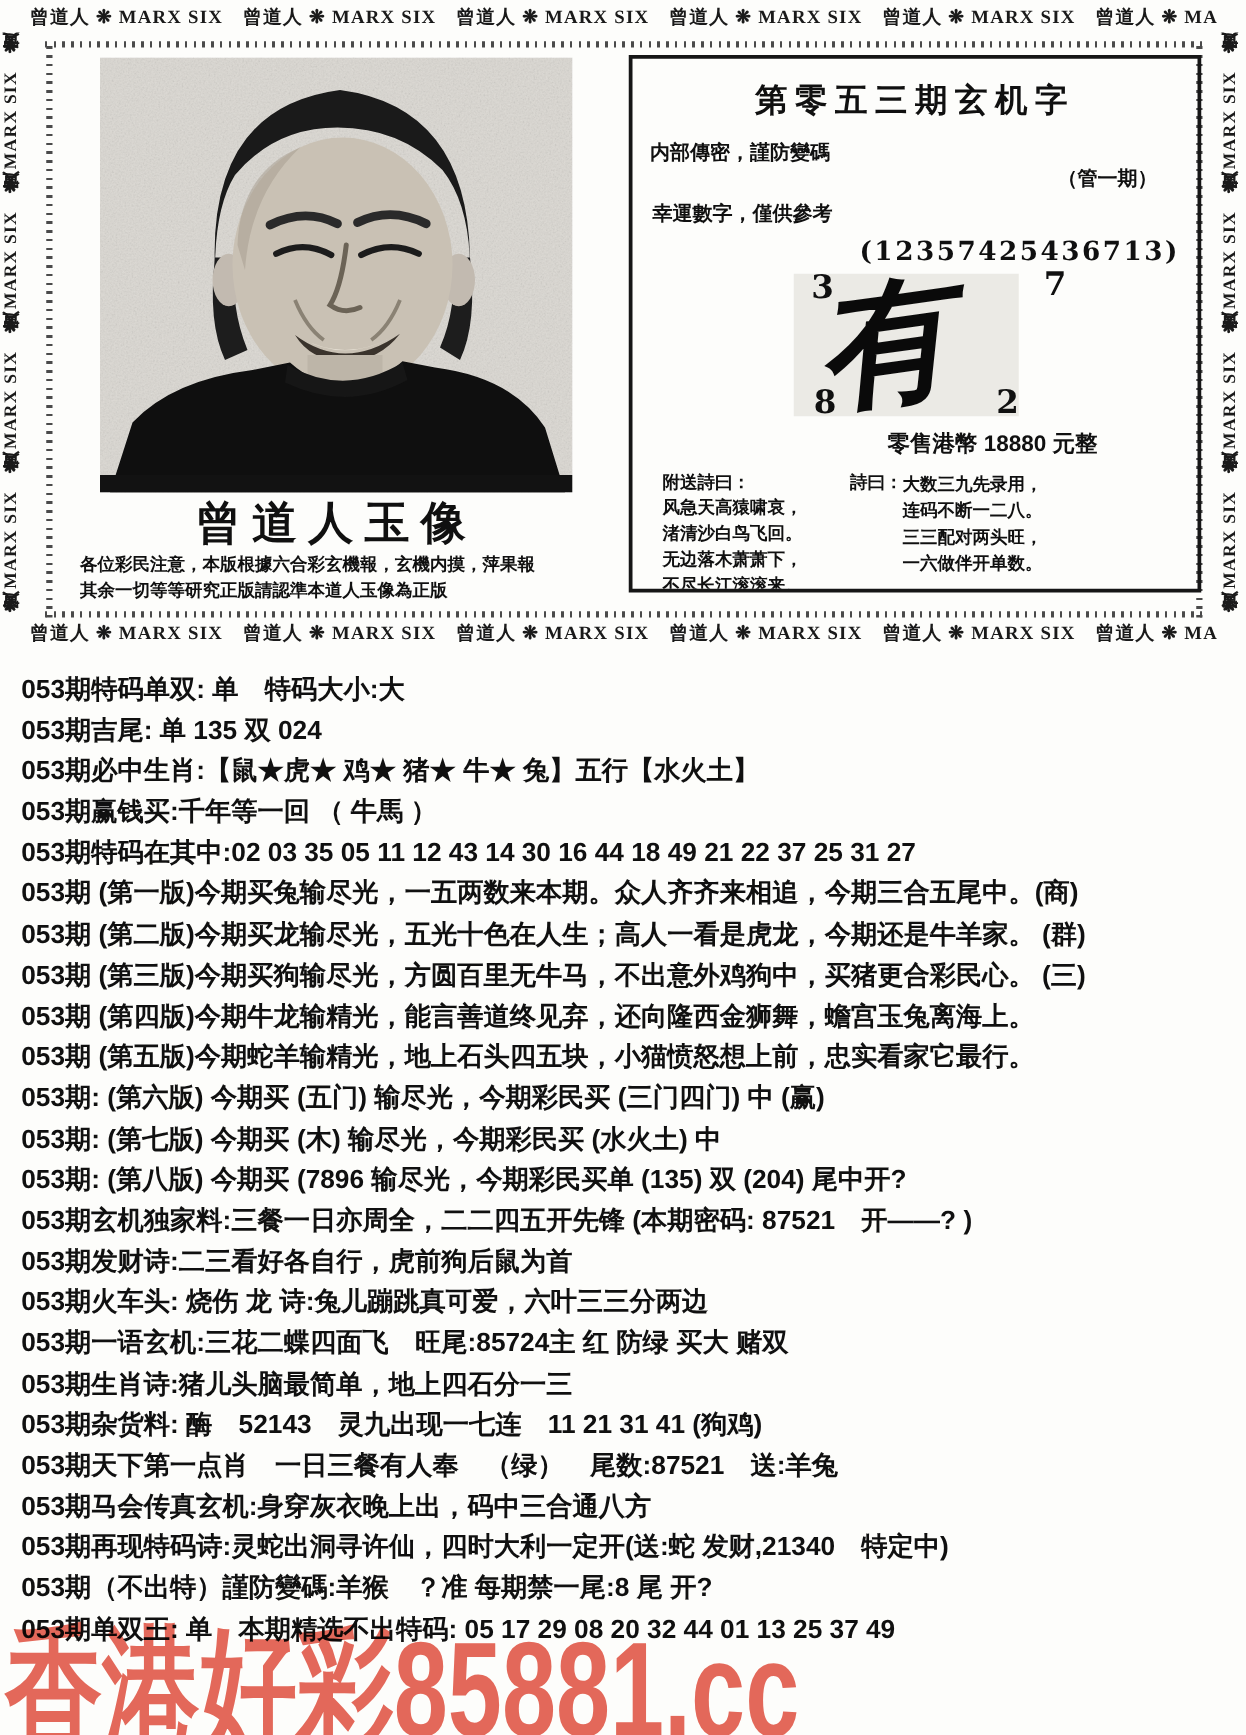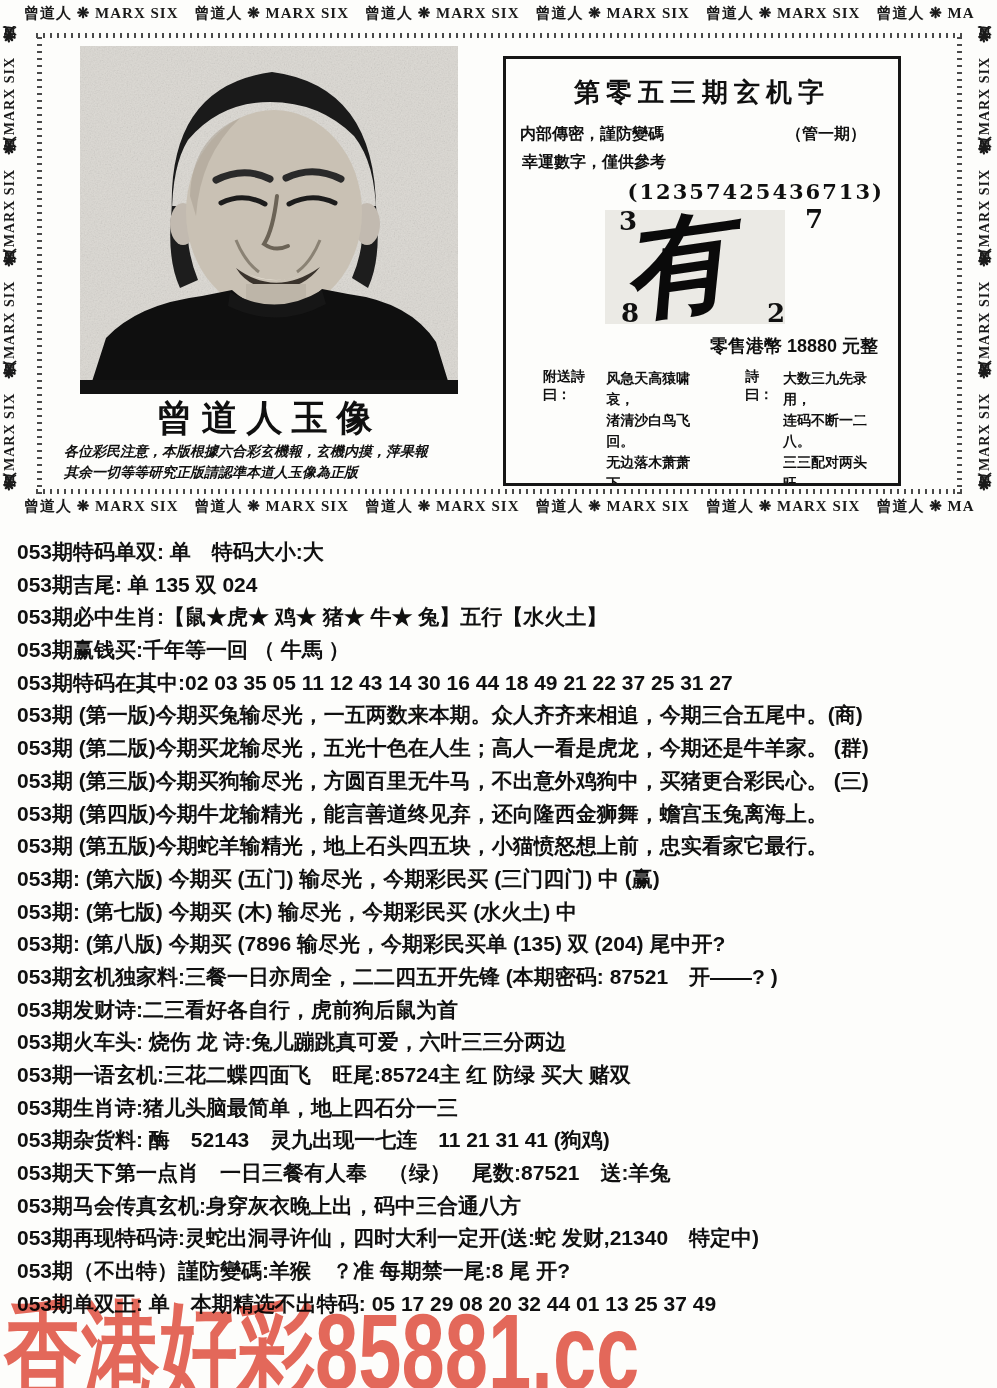--- a/index.html
+++ b/index.html
@@ -19,43 +19,43 @@
   .chain-h{position:absolute;left:36px;width:926px;height:5px;
            background:repeating-linear-gradient(90deg,#4a4a4a 0 2px,transparent 2px 7px);}
   .chain-v{position:absolute;top:33px;height:461px;width:5px;
            background:repeating-linear-gradient(0deg,#4a4a4a 0 2px,transparent 2px 7px);}
   
   .photo{position:absolute;left:80px;top:46px;width:378px;height:348px;}
   .caption{position:absolute;left:80px;top:394px;width:378px;text-align:center;
            font-size:36px;font-weight:bold;letter-spacing:9px;
            font-family:"Liberation Serif",serif;}
   .notes{position:absolute;left:64px;top:441px;width:440px;font-size:14px;
-         font-weight:bold;line-height:21px;font-style:italic;}
-  
-  .mbox{position:absolute;left:503px;top:56px;width:398px;height:430px;border:3px solid #161616;
+         font-weight:bold;line-height:21px;}
+  
+  .mbox{position:absolute;left:503px;top:44px;width:458px;height:430px;border:3px solid #161616;
         box-sizing:border-box;padding:6px 14px;overflow:hidden;}
   .mbox .title{text-align:center;font-size:26px;font-weight:bold;letter-spacing:6px;
                margin-top:10px;font-family:"Liberation Serif",serif;}
-  .mbox .row2{display:flex;margin-top:14px;font-size:16px;font-weight:bold;}
+  .mbox .row2{display:flex;margin-top:14px;font-size:16px;font-weight:bold;flex-direction:column;}
   .mbox .row2 .term{margin-left:auto;margin-right:18px;}
   .mbox .lucky{font-size:16px;font-weight:bold;margin:7px 0 0 2px;}
   .mbox .numstr{text-align:right;font-size:21px;font-weight:bold;letter-spacing:2px;
                 margin-top:6px;font-family:"DejaVu Serif",serif;}
   .glyph-area{position:relative;width:250px;height:118px;margin:4px auto 0;}
   .glyph-bg{position:absolute;left:28px;top:2px;width:180px;height:114px;background:#ebeae5;}
   .glyph{position:absolute;left:46px;top:-14px;font-size:108px;font-weight:bold;
          font-style:italic;font-family:"DejaVu Serif",serif;transform:rotate(-8deg);color:#0a0a0a;}
   .cnum{position:absolute;font-size:26px;font-weight:bold;font-family:"DejaVu Serif",serif;}
   .cnum.tl{left:42px;top:-2px;} .cnum.tr{right:4px;top:-4px;}
   .cnum.bl{left:44px;bottom:-2px;} .cnum.br{right:42px;bottom:-2px;}
   .price{font-size:18px;font-weight:bold;margin:8px 0 0 190px;}
   .poems{display:flex;margin-top:10px;font-size:14px;font-weight:bold;}
   .pcol{display:flex;}
   .pcol .plines div{line-height:21px;}
-  .pcol.left{margin-left:23px;}
+  .pcol.left{margin-left:10px;flex-direction:column;}
   .pcol.right{margin-left:38px;}
   .guessrow{display:flex;margin-top:8px;font-size:16px;font-weight:bold;}
   .guessrow .gz{margin-left:44px;} .guessrow .pz{margin-left:auto;margin-right:14px;}
   
   .blines{position:absolute;left:17px;top:536px;width:974px;}
   .blines div{height:32.7px;line-height:32.7px;font-size:21px;font-weight:600;
               white-space:nowrap;overflow:hidden;}
   
   .wmark{position:absolute;left:4px;top:1280px;font-size:108px;font-weight:800;
          color:#e14f3e;opacity:.85;mix-blend-mode:multiply;white-space:nowrap;

